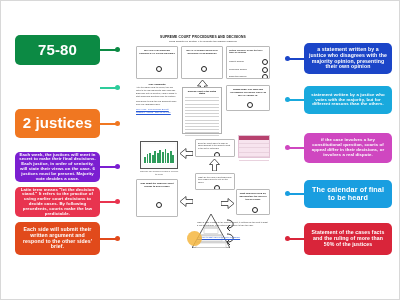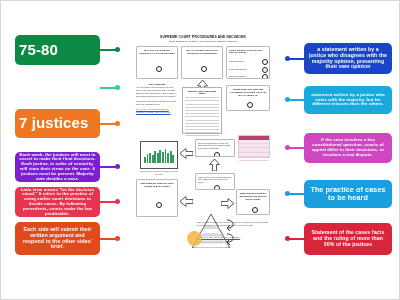--- a/index.html
+++ b/index.html
@@ -10,21 +10,21 @@
   }
   .stage{
     position:relative;width:400px;height:300px;box-sizing:border-box;
     border:1px solid #d8d8d8;background:#ffffff;
   }
 
   
   .card{
     position:absolute;box-sizing:border-box;
     border-radius:5px;color:#fff;text-align:center;
-    display:flex;align-items:center;
+    display:flex;align-items:center;justify-content:center;
     padding:3px 4px;font-weight:bold;line-height:1.12;
     letter-spacing:.1px;
   }
   .card.big{font-size:15px;}
   .card.mid{font-size:7.2px;}
   .card.sml{font-size:4.3px;}
   .card.med{font-size:5.2px;}
 
   
   .dot{position:absolute;width:5px;height:5px;border-radius:50%;}
@@ -280,21 +280,21 @@
   <div class="card big" style="left:14px;top:34px;width:85px;height:30px;background:#0c8a44;">
     <span>75-80</span>
   </div>
   <div class="stem" style="left:99px;top:48px;width:17px;background:#0c8a44;"></div>
   <div class="dot" style="left:114px;top:46px;background:#0c8a44;"></div>
 
   <div class="stem" style="left:99px;top:86px;width:17px;background:#2ecc9b;"></div>
   <div class="dot" style="left:114px;top:84px;background:#2ecc9b;"></div>
 
   <div class="card big" style="left:14px;top:108px;width:85px;height:29px;background:#f07721;">
-    <span>7 justices</span>
+    <span>2 justices</span>
   </div>
   <div class="stem" style="left:99px;top:122px;width:17px;background:#f07721;"></div>
   <div class="dot" style="left:114px;top:120px;background:#f07721;"></div>
 
   <div class="card sml" style="left:14px;top:151px;width:85px;height:30px;background:#7b1fd1;">
     <span>Each week, the justices will meet in secret to make their final decisions. Each justice, in order of seniority, will state their views on the case. 6 justices must be present. Majority vote decides a case.</span>
   </div>
   <div class="stem" style="left:99px;top:165px;width:17px;background:#7b1fd1;"></div>
   <div class="dot" style="left:114px;top:163px;background:#7b1fd1;"></div>
 
@@ -322,21 +322,21 @@
   <div class="stem" style="left:288px;top:98px;width:15px;background:#19a9dd;"></div>
   <div class="dot" style="left:284px;top:96px;background:#19a9dd;"></div>
 
   <div class="card sml" style="left:303px;top:132px;width:88px;height:30px;background:#cf47c0;">
     <span>if the case involves a key constitutional question, courts of appeal differ in their decisions, or involves a real dispute.</span>
   </div>
   <div class="stem" style="left:288px;top:146px;width:15px;background:#cf47c0;"></div>
   <div class="dot" style="left:284px;top:144px;background:#cf47c0;"></div>
 
   <div class="card mid" style="left:303px;top:179px;width:88px;height:28px;background:#199ee0;">
-    <span>The practice of cases to be heard</span>
+    <span>The calendar of final to be heard</span>
   </div>
   <div class="stem" style="left:288px;top:192px;width:15px;background:#199ee0;"></div>
   <div class="dot" style="left:284px;top:190px;background:#199ee0;"></div>
 
   <div class="card med" style="left:303px;top:222px;width:88px;height:32px;background:#d9253a;">
     <span>Statement of the cases facts and the ruling of more than 50% of the justices</span>
   </div>
   <div class="stem" style="left:288px;top:237px;width:15px;background:#d9253a;"></div>
   <div class="dot" style="left:284px;top:235px;background:#d9253a;"></div>
 

